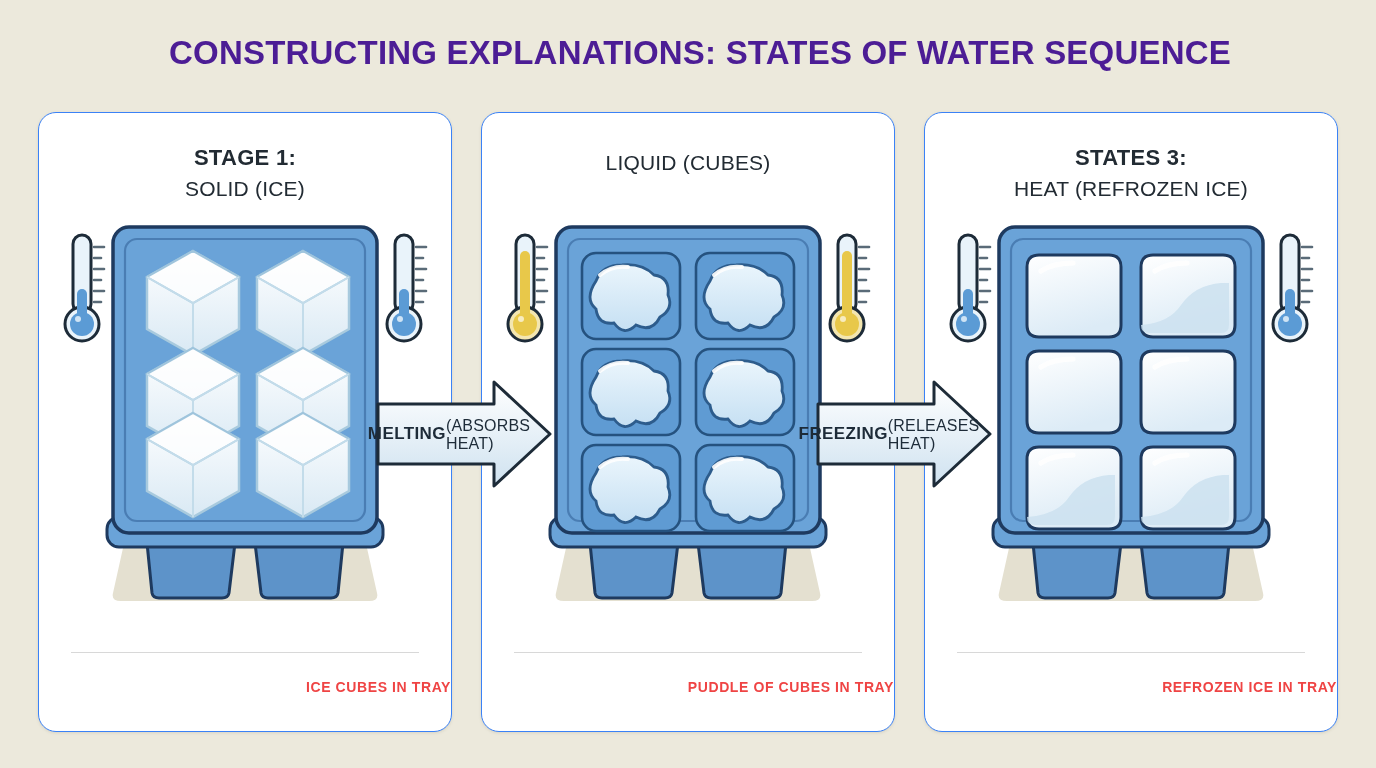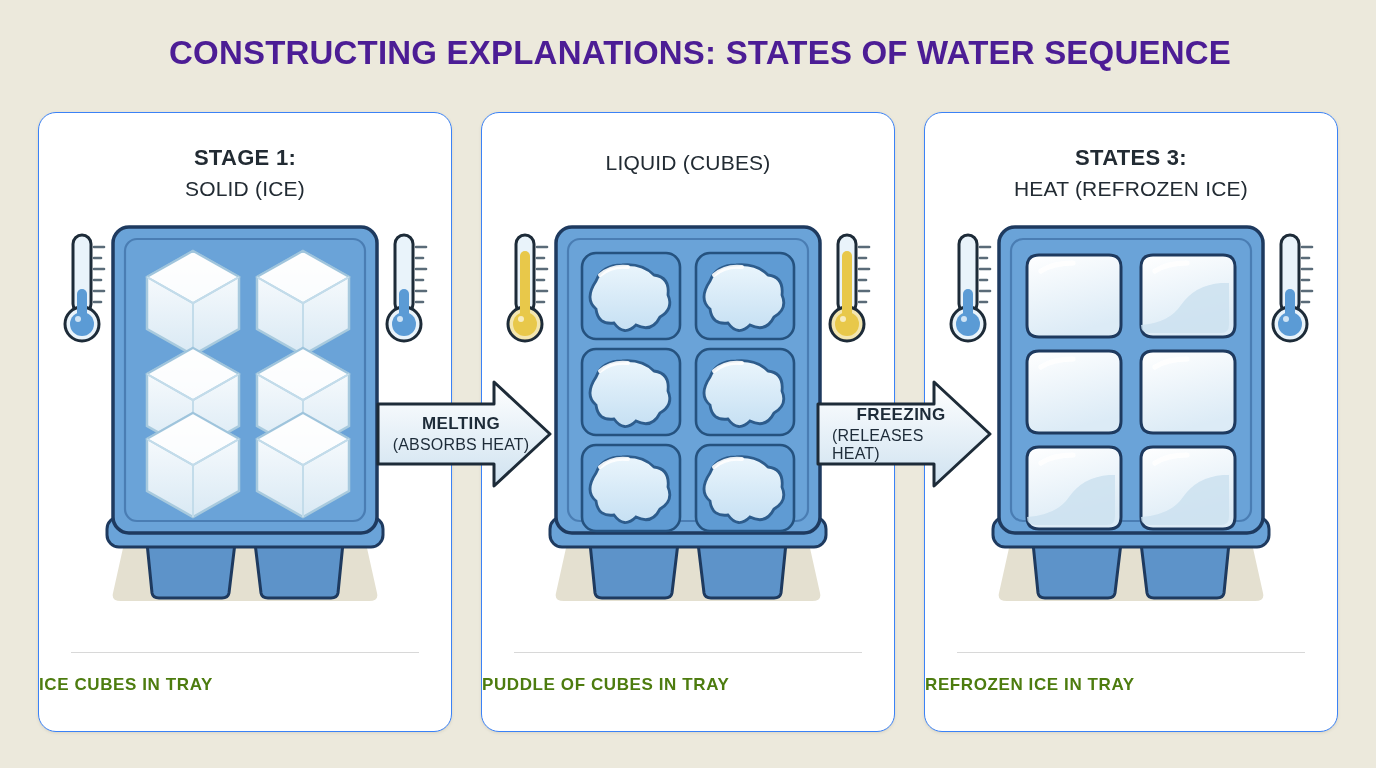--- a/index.html
+++ b/index.html
@@ -42,32 +42,32 @@
   .therm{position:absolute;top:10px;}
   .therm.left{left:22px;}
   .therm.right{left:344px;}
   .tray-wrap{position:absolute;left:50%;top:0;transform:translateX(-50%);}
   .divider{
     position:absolute;left:32px;right:32px;bottom:78px;height:1px;
     background:#d8d8d8;
   }
   .caption{
     position:absolute;left:0;bottom:36px;width:100%;
-    text-align:left;
-    font-size:17px;font-weight:bold;letter-spacing:.6px;
-    color:#4d7c0f;
+    text-align:right;
+    font-size:14px;font-weight:bold;letter-spacing:.6px;
+    color:#ef4444;
   }
   .arrow{
     position:absolute;top:378px;width:176px;height:112px;z-index:40;
   }
   .arrow.a1{left:376px;}
   .arrow.a2{left:816px;}
   .arrow-label{
-    position:absolute;left:16px;top:0;width:138px;height:112px;
-    display:flex;flex-direction:column;align-items:center;justify-content:center;
+    position:absolute;left:4px;top:0;width:138px;height:112px;
+    display:flex;flex-direction:row;align-items:center;justify-content:center;
     color:#1d2b38;pointer-events:none;
   }
   .arrow-label .al1{font-size:17px;font-weight:bold;letter-spacing:.4px;}
   .arrow-label .al2{font-size:16px;margin-top:2px;letter-spacing:.2px;}
 </style>
 </head>
 <body>
 
 <div id="page-title">CONSTRUCTING EXPLANATIONS: STATES OF WATER SEQUENCE</div>
 

